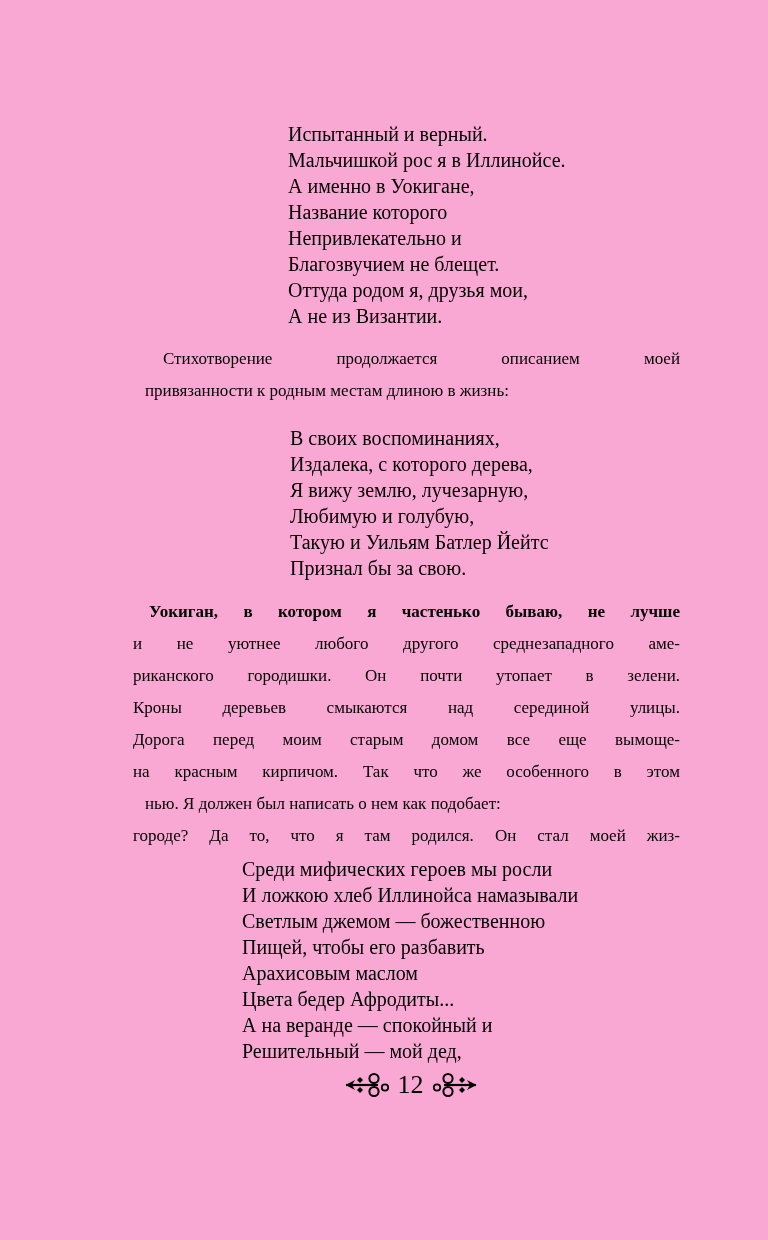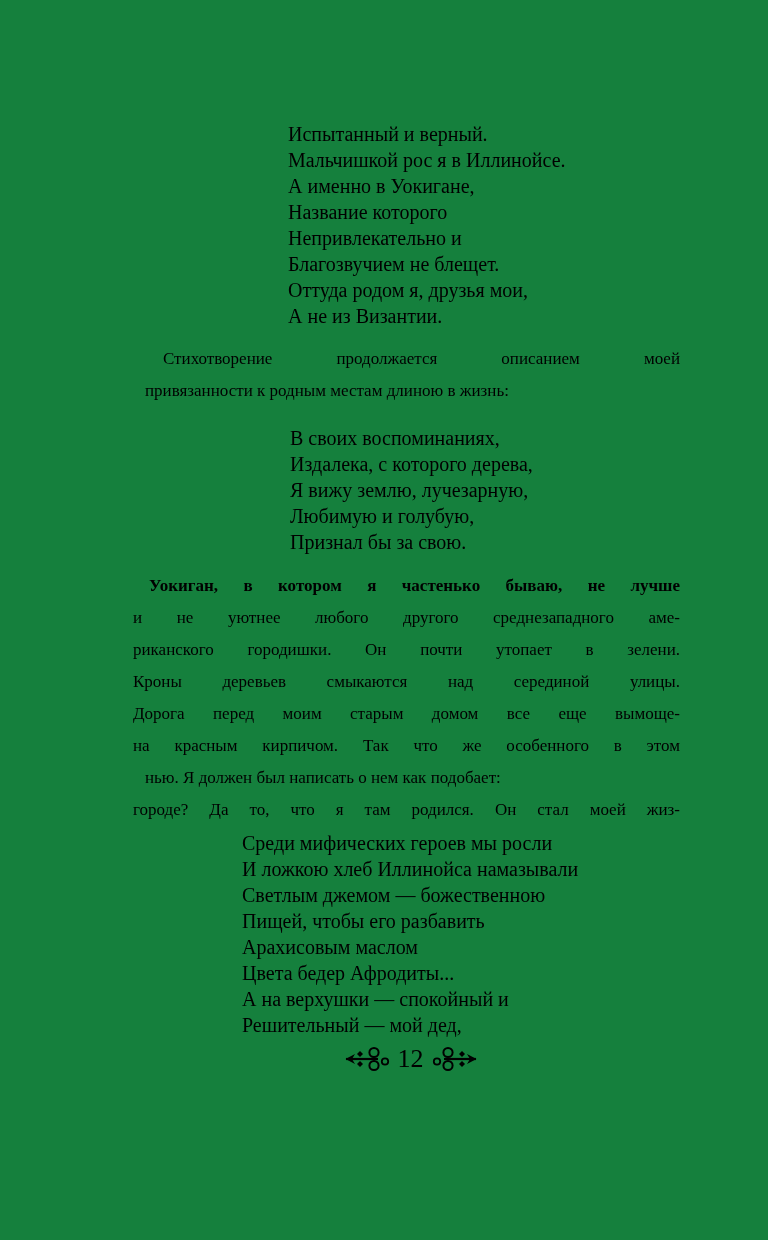--- a/index.html
+++ b/index.html
@@ -4,21 +4,21 @@
 <style>
   html, body {
     margin: 0;
     padding: 0;
     background: #ffffff;
   }
   .page {
     position: relative;
     width: 768px;
     height: 1240px;
-    background: #15803d;
+    background: #f9a8d4;
     color: #000000;
     font-family: "Liberation Serif", "DejaVu Serif", serif;
     box-sizing: border-box;
     padding: 121px 88px 0 133px;
     overflow: hidden;
   }
   .verse {
     font-size: 20px;
     line-height: 26px;
   }
@@ -75,20 +75,21 @@
   <section class="prose prose-1">
     <div class="pline first-1">Стихотворение продолжается описанием моей</div>
     <div class="pline last">привязанности к родным местам длиною в жизнь:</div>
   </section>
 
   <section class="verse verse-2">
     <div class="vline">В своих воспоминаниях,</div>
     <div class="vline">Издалека, с которого дерева,</div>
     <div class="vline">Я вижу землю, лучезарную,</div>
     <div class="vline">Любимую и голубую,</div>
+    <div class="vline">Такую и Уильям Батлер Йейтс</div>
     <div class="vline">Признал бы за свою.</div>
   </section>
 
   <section class="prose prose-2">
     <div class="pline first-2">Уокиган, в котором я частенько бываю, не лучше</div>
     <div class="pline">и не уютнее любого другого среднезападного аме-</div>
     <div class="pline">риканского городишки. Он почти утопает в зелени.</div>
     <div class="pline">Кроны деревьев смыкаются над серединой улицы.</div>
     <div class="pline">Дорога перед моим старым домом все еще вымоще-</div>
     <div class="pline">на красным кирпичом. Так что же особенного в этом</div>
@@ -96,21 +97,21 @@
     <div class="pline">городе? Да то, что я там родился. Он стал моей жиз-</div>
   </section>
 
   <section class="verse verse-3">
     <div class="vline">Среди мифических героев мы росли</div>
     <div class="vline">И ложкою хлеб Иллинойса намазывали</div>
     <div class="vline">Светлым джемом — божественною</div>
     <div class="vline">Пищей, чтобы его разбавить</div>
     <div class="vline">Арахисовым маслом</div>
     <div class="vline">Цвета бедер Афродиты...</div>
-    <div class="vline">А на верхушки — спокойный и</div>
+    <div class="vline">А на веранде — спокойный и</div>
     <div class="vline">Решительный — мой дед,</div>
   </section>
 
   <footer class="page-footer">
     <span class="ornament">
       <svg width="45" height="26" viewBox="0 0 45 26" xmlns="http://www.w3.org/2000/svg">
         <path d="M1 13 H33" stroke="#000000" stroke-width="2.2" fill="none"></path>
         <path d="M0.5 13 L10 8 L7 13 L10 18 Z" fill="#000000"></path>
         <path d="M15 5 L18 8 L15 11 L12 8 Z" fill="#000000"></path>
         <path d="M15 15 L18 18 L15 21 L12 18 Z" fill="#000000"></path>

